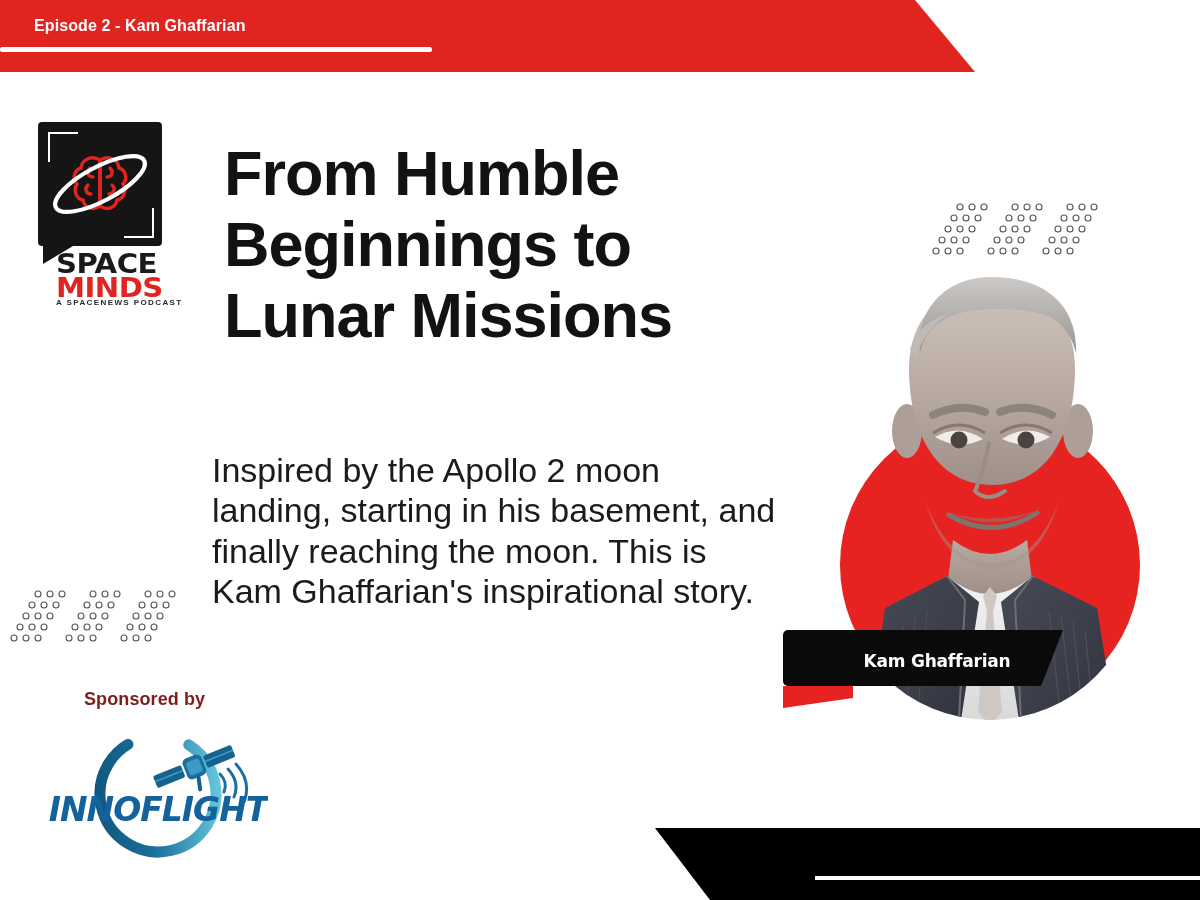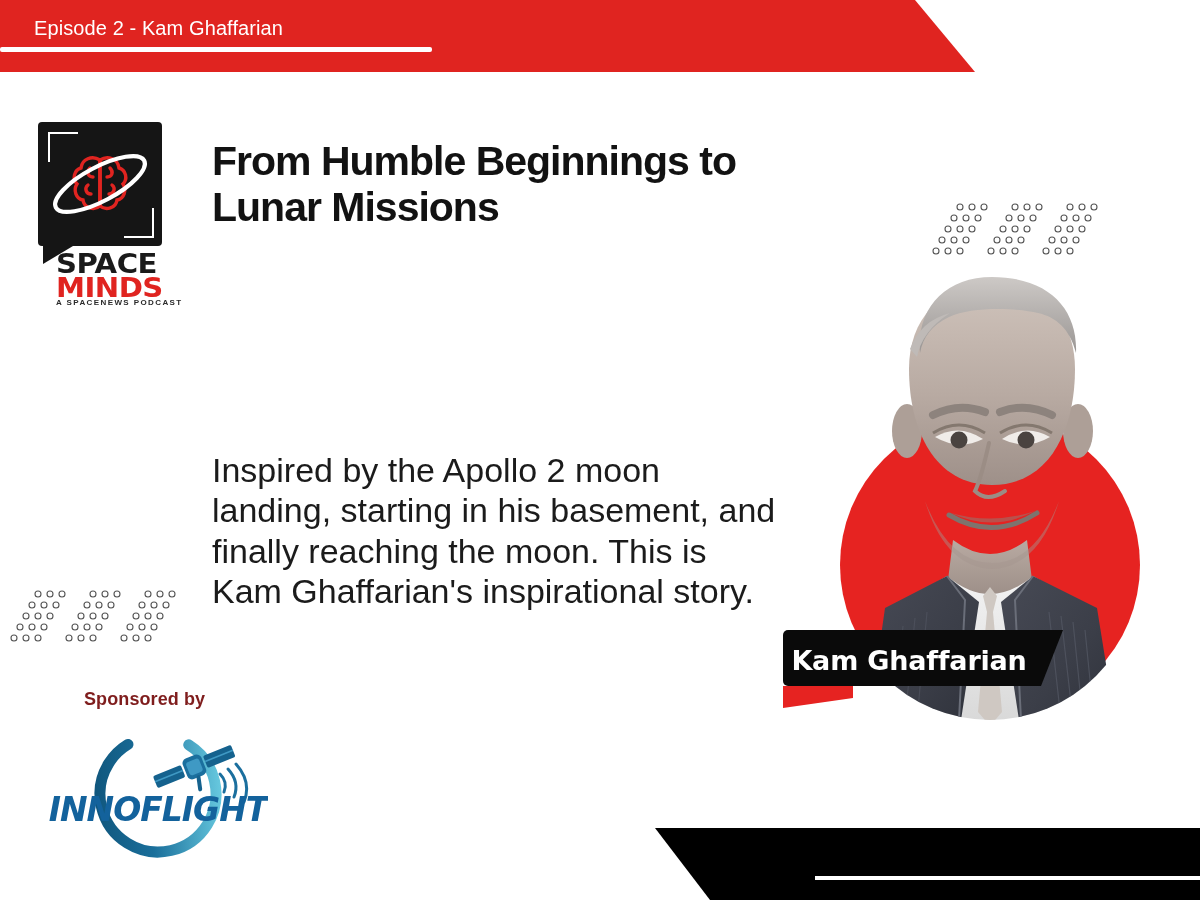--- a/index.html
+++ b/index.html
@@ -19,22 +19,22 @@
   .header-banner{
     position:absolute;left:0;top:0;
     width:980px;height:72px;
     background:#e02420;
     -webkit-clip-path:polygon(0 0, 915px 0, 975px 72px, 0 72px);
     clip-path:polygon(0 0, 915px 0, 975px 72px, 0 72px);
   }
   .header-episode{
     position:absolute;left:34px;top:17px;
     color:#ffffff;
-    font-size:20px;
-    font-weight:normal;
+    font-size:16px;
+    font-weight:bold;
     letter-spacing:.1px;
     white-space:nowrap;
   }
   .header-rule{
     position:absolute;left:0;top:47px;
     width:432px;height:5px;
     background:#ffffff;
     border-radius:2px;
   }
 
@@ -81,23 +81,23 @@
   .logo-tagline{
     position:absolute;left:18px;top:176px;
     font-size:8px;font-weight:bold;color:#2a2a2a;
     letter-spacing:1.4px;
     font-family:Liberation Sans, sans-serif;
     white-space:nowrap;
   }
 
   
   .title{
-    position:absolute;left:212px;top:138px;
+    position:absolute;left:224px;top:138px;
     width:560px;
-    font-size:41px;
+    font-size:63px;
     line-height:1.13;
     font-weight:bold;
     color:#121212;
     letter-spacing:-1px;
   }
 
   
   .description{
     position:absolute;left:212px;top:450px;
     width:572px;
@@ -145,23 +145,24 @@
     background:#0a0a0a;
     -webkit-clip-path:polygon(0 0, 280px 0, 258px 56px, 0 56px);
     clip-path:polygon(0 0, 280px 0, 258px 56px, 0 56px);
     border-top-left-radius:5px;
     border-bottom-left-radius:5px;
   }
   .name-badge-text{
     position:absolute;left:0;top:0;
     width:252px;height:61px;
     display:flex;align-items:center;justify-content:center;
-    color:#ffffff;font-size:27px;font-weight:bold;
+    color:#ffffff;font-size:17px;font-weight:bold;
     letter-spacing:-.2px;
     font-family:"DejaVu Sans", sans-serif;
+    padding-left:28px;
   }
   .badge-red-sliver{
     position:absolute;left:783px;top:686px;
     width:70px;height:22px;
     background:#e62321;
     -webkit-clip-path:polygon(0 0, 70px 0, 70px 12px, 0 22px);
     clip-path:polygon(0 0, 70px 0, 70px 12px, 0 22px);
   }
 
   

